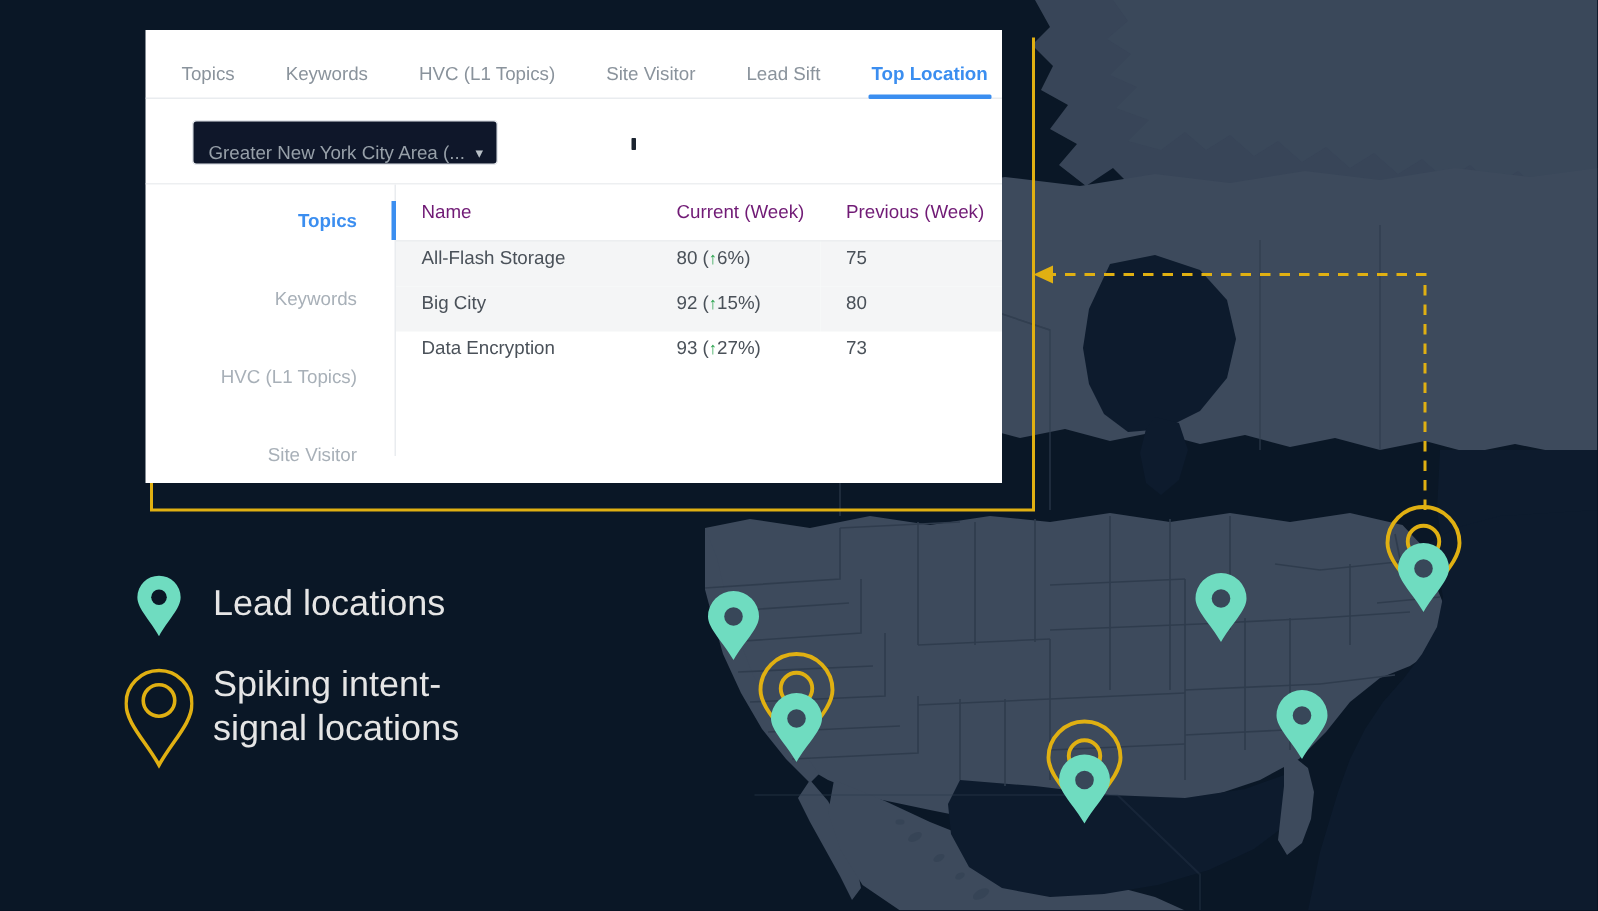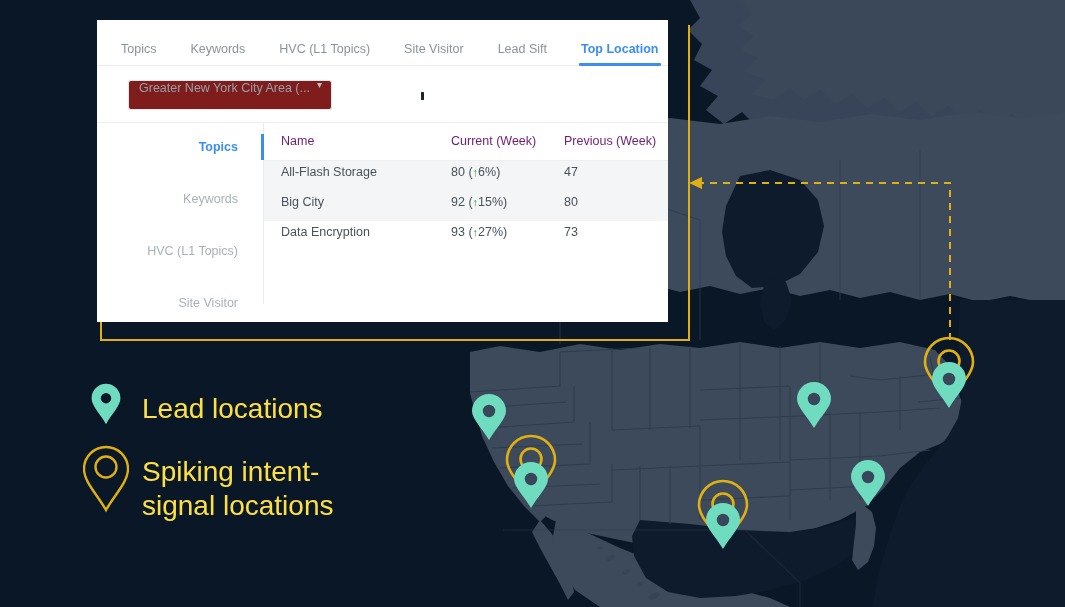--- a/index.html
+++ b/index.html
@@ -43,22 +43,22 @@
   .tab.active::after {
     content:""; position:absolute; left:-2px; right:-2px; bottom:-1px;
     height:3px; background:#3b8ef0; border-radius:1px;
   }
 
   
   .select-row { padding:14px 24px 12px 31px; position:relative; }
   .loc-select {
     width:204px; height:30px;
     border:1px solid #e3e6ea; border-radius:3px;
-    background:#7f1d1d;
-    display:flex; align-items:flex-start; justify-content:space-between;
+    background:#0f172a;
+    display:flex; align-items:flex-end; justify-content:space-between;
     padding:0 9px 0 10px;
     font-size:12.5px; color:#97a0a9;
     cursor:pointer; white-space:nowrap;
   }
   .chev { color:#b9c0c7; font-size:10px; line-height:1; transform:translateY(-1px); }
   .cursor-dot {
     position:absolute; left:324px; top:26px;
     width:3px; height:8px; background:#1b2430; border-radius:0.5px;
   }
 
@@ -98,22 +98,22 @@
   }
   tr.alt td { background:#f4f5f6; }
   .arrow-up { color:#24a148; font-weight:bold; font-size:11px; }
 
   
   #legend { position:absolute; left:82px; top:378px; z-index:6; }
   .legend-row { display:flex; align-items:center; margin-bottom:14px; }
   .legend-row.second { align-items:flex-start; margin-top:10px; }
   .legend-pin { width:48px; flex:0 0 48px; display:flex; justify-content:center; }
   .legend-label {
-    color:#fde047; font-size:28px; line-height:1.22;
-    margin-left:12px; white-space:pre-line;margin-top:13px;
+    color:#e5e5e5; font-size:24px; line-height:1.22;
+    margin-left:12px; white-space:pre-line;
   }
 </style>
 </head>
 <body>
 
 <div id="stage">
 
   <div id="map-layer">
     <svg id="map-svg" viewBox="0 0 1065 607">
       <rect x="0" y="0" width="1065" height="607" fill="#0a1726"></rect>
@@ -344,21 +344,21 @@
               <th class="c-prev">Previous (Week)</th>
             </tr>
           </thead>
           <tbody>
             <tr class="alt">
               <td>All-Flash Storage</td>
               <td>
                 <span>80</span>
                 (<span class="arrow-up">↑</span><span>6%</span>)
               </td>
-              <td>47</td>
+              <td>75</td>
             </tr>
             <tr class="alt">
               <td>Big City</td>
               <td>
                 <span>92</span>
                 (<span class="arrow-up">↑</span><span>15%</span>)
               </td>
               <td>80</td>
             </tr>
             <tr>

